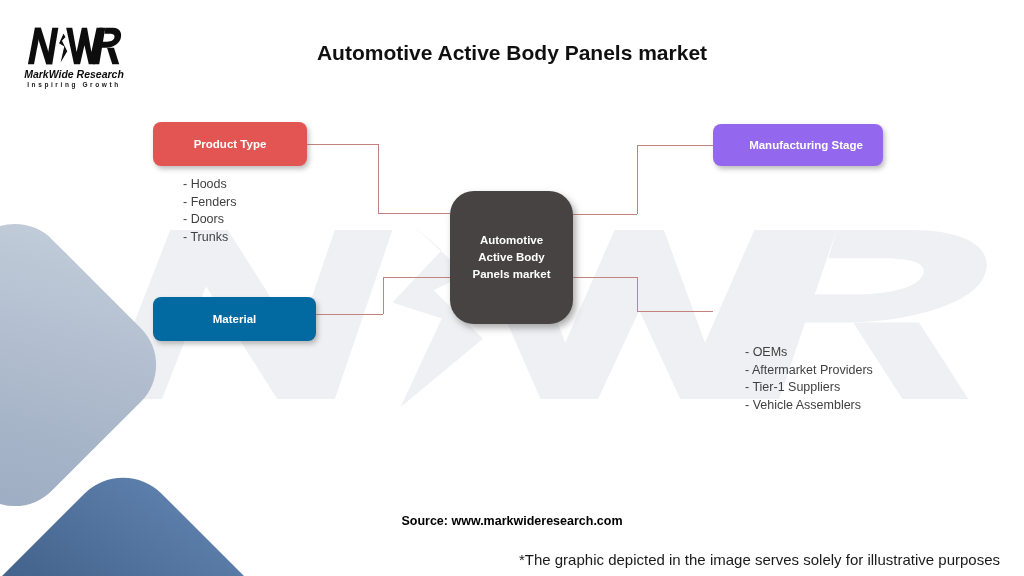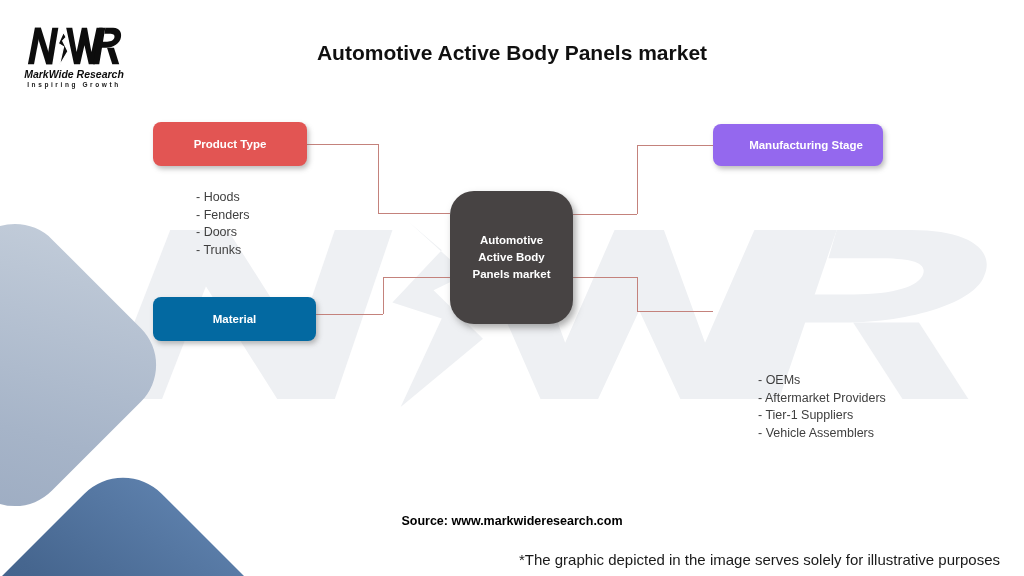--- a/index.html
+++ b/index.html
@@ -34,37 +34,37 @@
   
   .branch-box{position:absolute;z-index:3;border-radius:8px;display:flex;align-items:center;
     justify-content:center;color:#ffffff;font-weight:bold;font-size:11.5px;
     box-shadow:2px 3px 5px rgba(110,110,110,.45);text-align:right;}
   .center-node{position:absolute;left:450px;top:191px;width:123px;height:133px;border-radius:24px;
     z-index:3;display:flex;align-items:center;justify-content:center;text-align:center;
     color:#ffffff;font-weight:bold;font-size:11.5px;line-height:1.45;padding:0 12px;
     box-sizing:border-box;box-shadow:3px 4px 7px rgba(90,90,90,.5);}
 
   
-  .branch-list{position:absolute;z-index:3;margin:13px;padding:0;list-style:none;}
+  .branch-list{position:absolute;z-index:3;margin:0;padding:0;list-style:none;}
   .branch-list li{font-size:12.5px;line-height:17.5px;color:#3f3f3f;white-space:nowrap;}
 
   
   .source{position:absolute;left:0;right:0;top:514px;text-align:center;font-size:12.5px;
     font-weight:bold;color:#000000;z-index:3;}
   .disclaimer{position:absolute;right:24px;top:551px;font-size:15px;color:#1a1a1a;z-index:3;}
 
   
   #box-product{left:153px;top:122px;width:154px;height:44px;}
   #box-manufacturing{left:713px;top:124px;width:154px;height:42px;padding-left:16px;}
   #box-material{left:153px;top:297px;width:163px;height:44px;}
   #box-enduser{left:713px;top:290px;width:154px;height:42px;}
   #list-product{left:183px;top:176px;}
   #list-manufacturing{left:745px;top:170px;}
   #list-material{left:183px;top:357px;}
-  #list-enduser{left:745px;top:359px;}
+  #list-enduser{left:745px;top:344px;}
 </style>
 </head>
 <body>
 
 <div class="canvas">
 
   <svg class="watermark" viewBox="0 0 110 46" preserveAspectRatio="none" aria-hidden="true">
     <g fill="#eef0f3">
       <path d="M2 44 L10 2 L17 2 L9 44 Z"></path>
       <path d="M10 2 L17 2 L30 44 L23 44 Z"></path>

